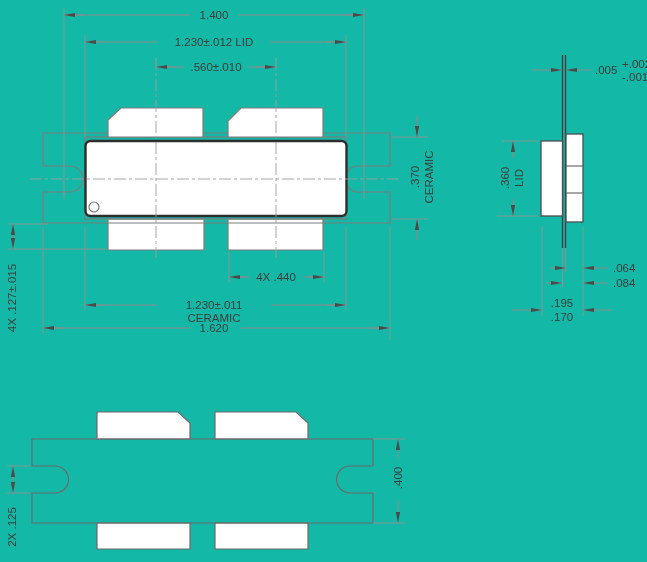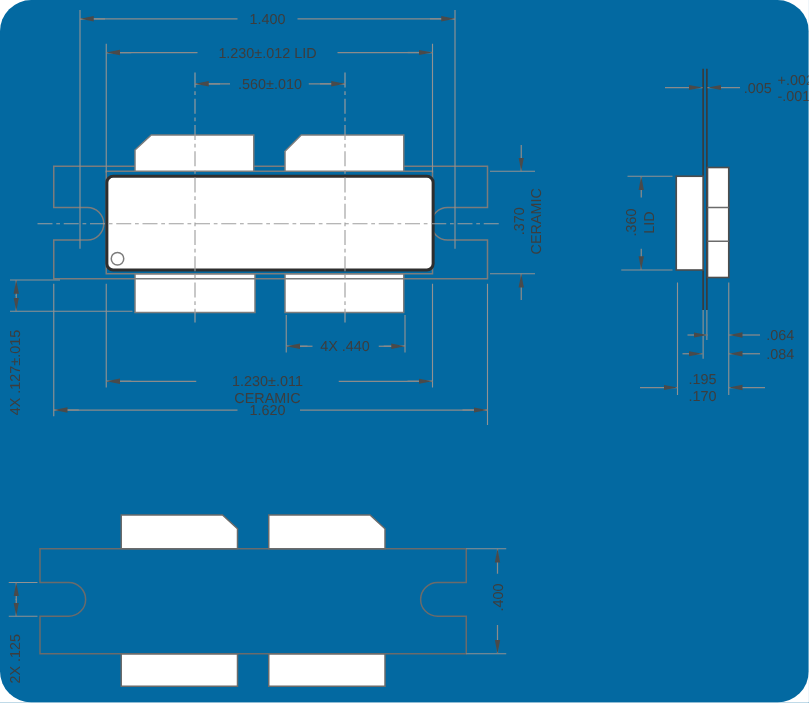--- a/index.html
+++ b/index.html
@@ -1,17 +1,17 @@
 <!DOCTYPE html>
 <html><head>
 <meta charset="utf-8">
 <style>
   html,body{margin:0;padding:0;background:#ffffff;}
-  .canvas{position:relative;width:647px;height:562px;background:#0369a1;overflow:hidden;
-          font-family:"Liberation Sans",sans-serif;border-radius:25px;}
+  .canvas{position:relative;width:647px;height:562px;background:#14b8a6;overflow:hidden;
+          font-family:"Liberation Sans",sans-serif;}
   svg text{font-family:"Liberation Sans",sans-serif;font-size:11.5px;fill:#3d3d3d;}
   .mid{text-anchor:middle;}
   .obj{stroke:#7c7c7c;stroke-width:1.2;fill:none;}
   .objf{stroke:#7c7c7c;stroke-width:1.2;fill:#ffffff;}
   .obj2{stroke:#6b6b6b;stroke-width:1.2;fill:none;}
   .objf2{stroke:#6b6b6b;stroke-width:1.2;fill:#ffffff;}
   .lid{stroke:#2e2e2e;stroke-width:2.4;fill:#ffffff;}
   .dim{stroke:#8b8b8b;stroke-width:1;fill:none;}
   .ext{stroke:#929292;stroke-width:0.9;fill:none;}
   .cl{stroke:#9e9e9e;stroke-width:0.9;fill:none;stroke-dasharray:12 3 3 3;}

